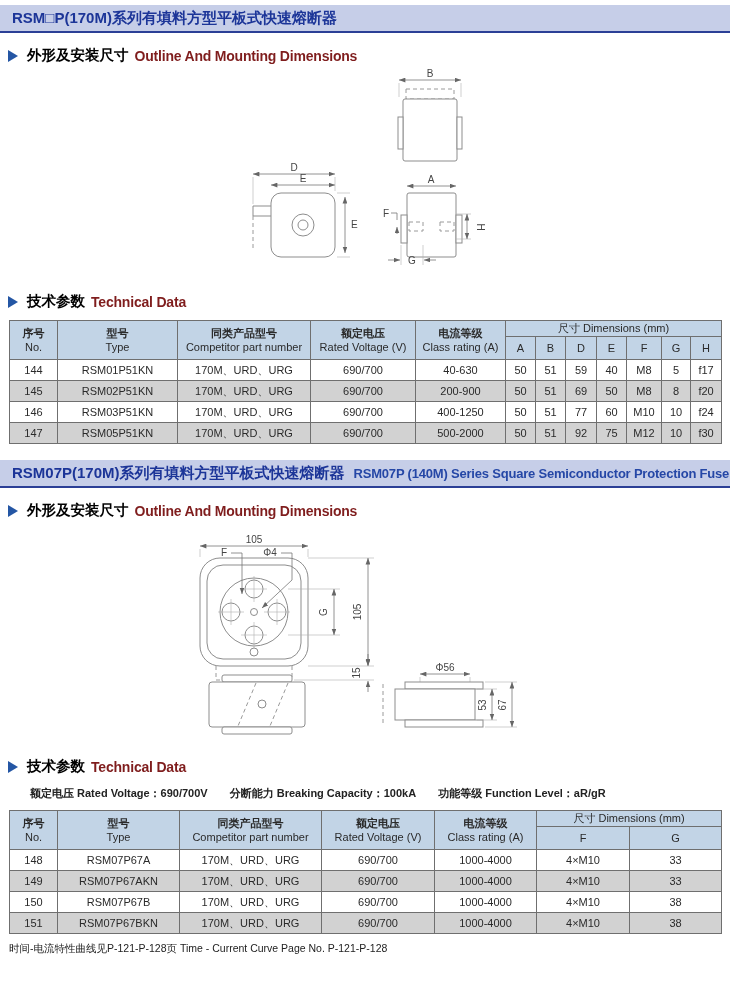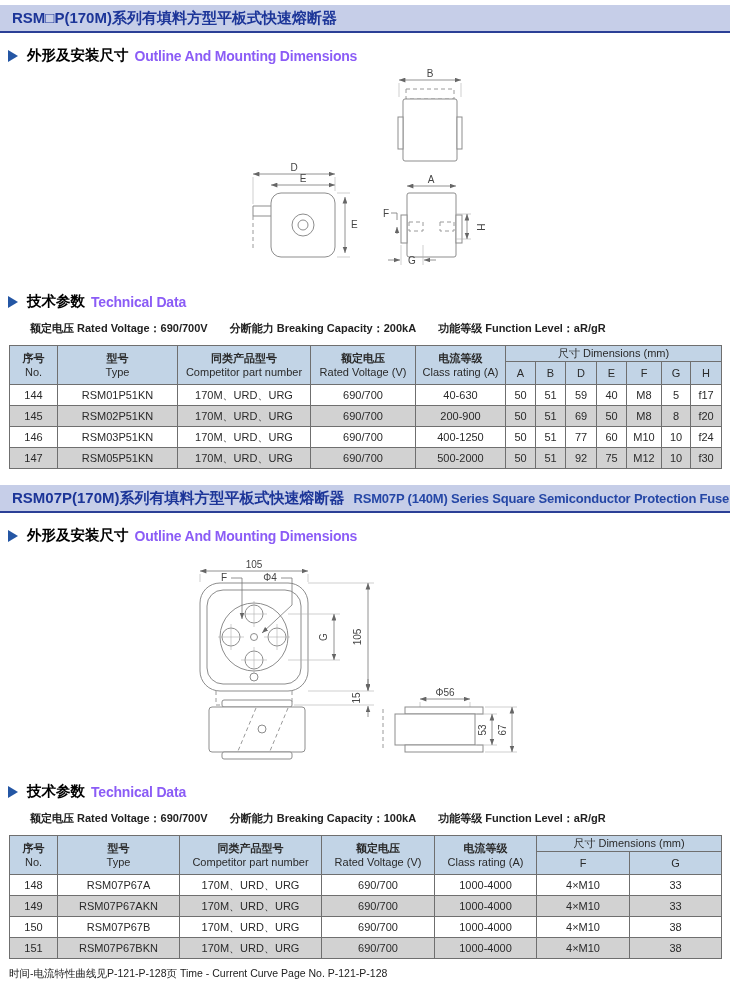--- a/index.html
+++ b/index.html
@@ -14,21 +14,21 @@
     background:#c6cee8;border-bottom:2px solid #2b3f96;height:26px;
     display:flex;align-items:center;padding-left:12px;white-space:nowrap;
   }
   .banner .cn{color:#1c3598;font-weight:bold;font-size:15px;}
   .banner .en{color:#2547a6;font-size:13px;font-weight:bold;margin-left:9px;letter-spacing:-0.2px;}
   .banner2{margin-top:16px;}
   
   .heading{display:flex;align-items:center;margin:13px 0 2px 8px;}
   .tri{width:0;height:0;border-left:10px solid #2456a4;border-top:6px solid transparent;border-bottom:6px solid transparent;margin-right:9px;}
   .heading .cn{font-weight:bold;font-size:14.5px;color:#000;}
-  .heading .en{font-size:14px;color:#8b5cf6;margin-left:6px;font-weight:bold;letter-spacing:-0.2px;}
+  .heading .en{font-size:14px;color:#7f1d1d;margin-left:6px;font-weight:bold;letter-spacing:-0.2px;}
   
   .ratings{margin:10px 0 0 30px;font-size:11px;font-weight:bold;color:#222;}
   .ratings span{margin-right:22px;}
   
   svg.drawing{display:block;}
   svg.drawing text{font-family:"Liberation Sans","DejaVu Sans",sans-serif;font-size:10px;fill:#454545;}
   .ln{stroke:#8d8d8d;fill:none;stroke-width:1;}
   .lnf{stroke:#8d8d8d;fill:#ffffff;stroke-width:1;}
   .dash{stroke:#9a9a9a;fill:none;stroke-width:1;stroke-dasharray:4 3;}
   .dim{stroke:#777;fill:none;stroke-width:0.8;}
@@ -114,23 +114,20 @@
     <line class="dim" x1="345" y1="130" x2="345" y2="186" marker-start="url(#as1)" marker-end="url(#ae1)"></line>
     <text x="351" y="161">E</text>
   </svg>
 
   <div class="heading">
     <span class="tri"></span>
     <span class="cn">技术参数</span>
     <span class="en">Technical Data</span>
   </div>
 
-  <div class="ratings">
-    <span>额定电压 Rated Voltage：690/700V</span><span>分断能力 Breaking Capacity：200kA</span><span>功能等级 Function Level：aR/gR</span>
-  </div>
 
   <table class="dtable">
     <colgroup>
         <col style="width:48px">
         <col style="width:120px">
         <col style="width:133px">
         <col style="width:105px">
         <col style="width:90px">
         <col style="width:30px">
         <col style="width:30px">

